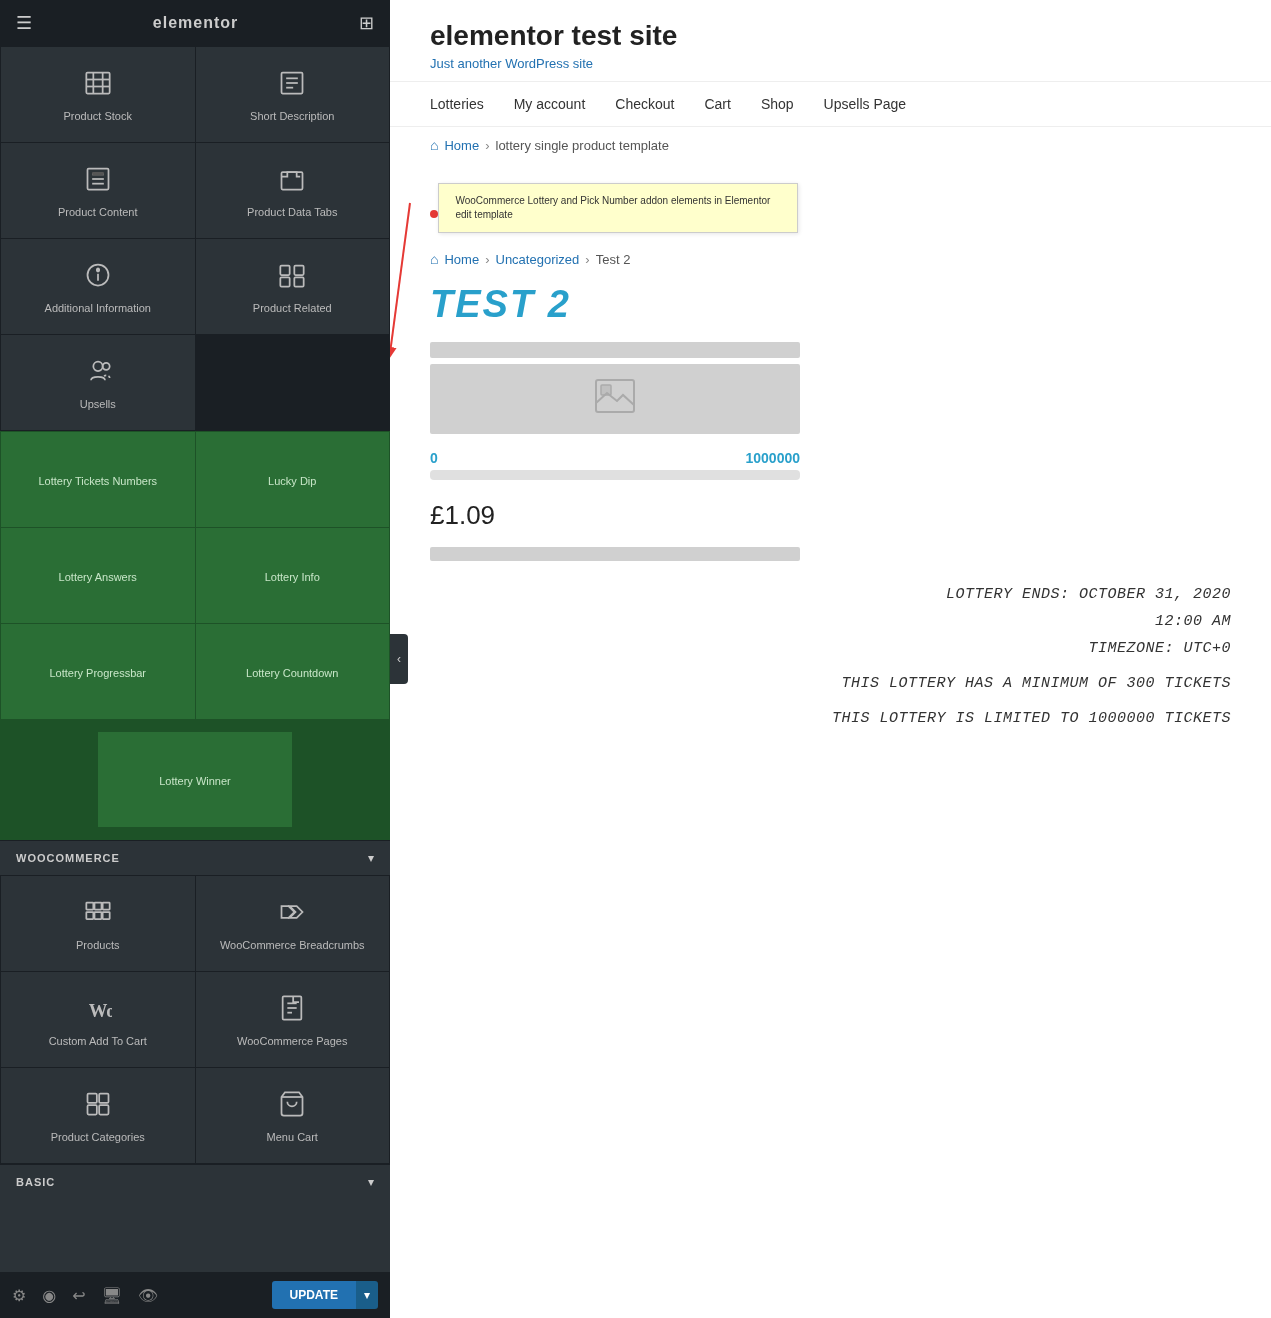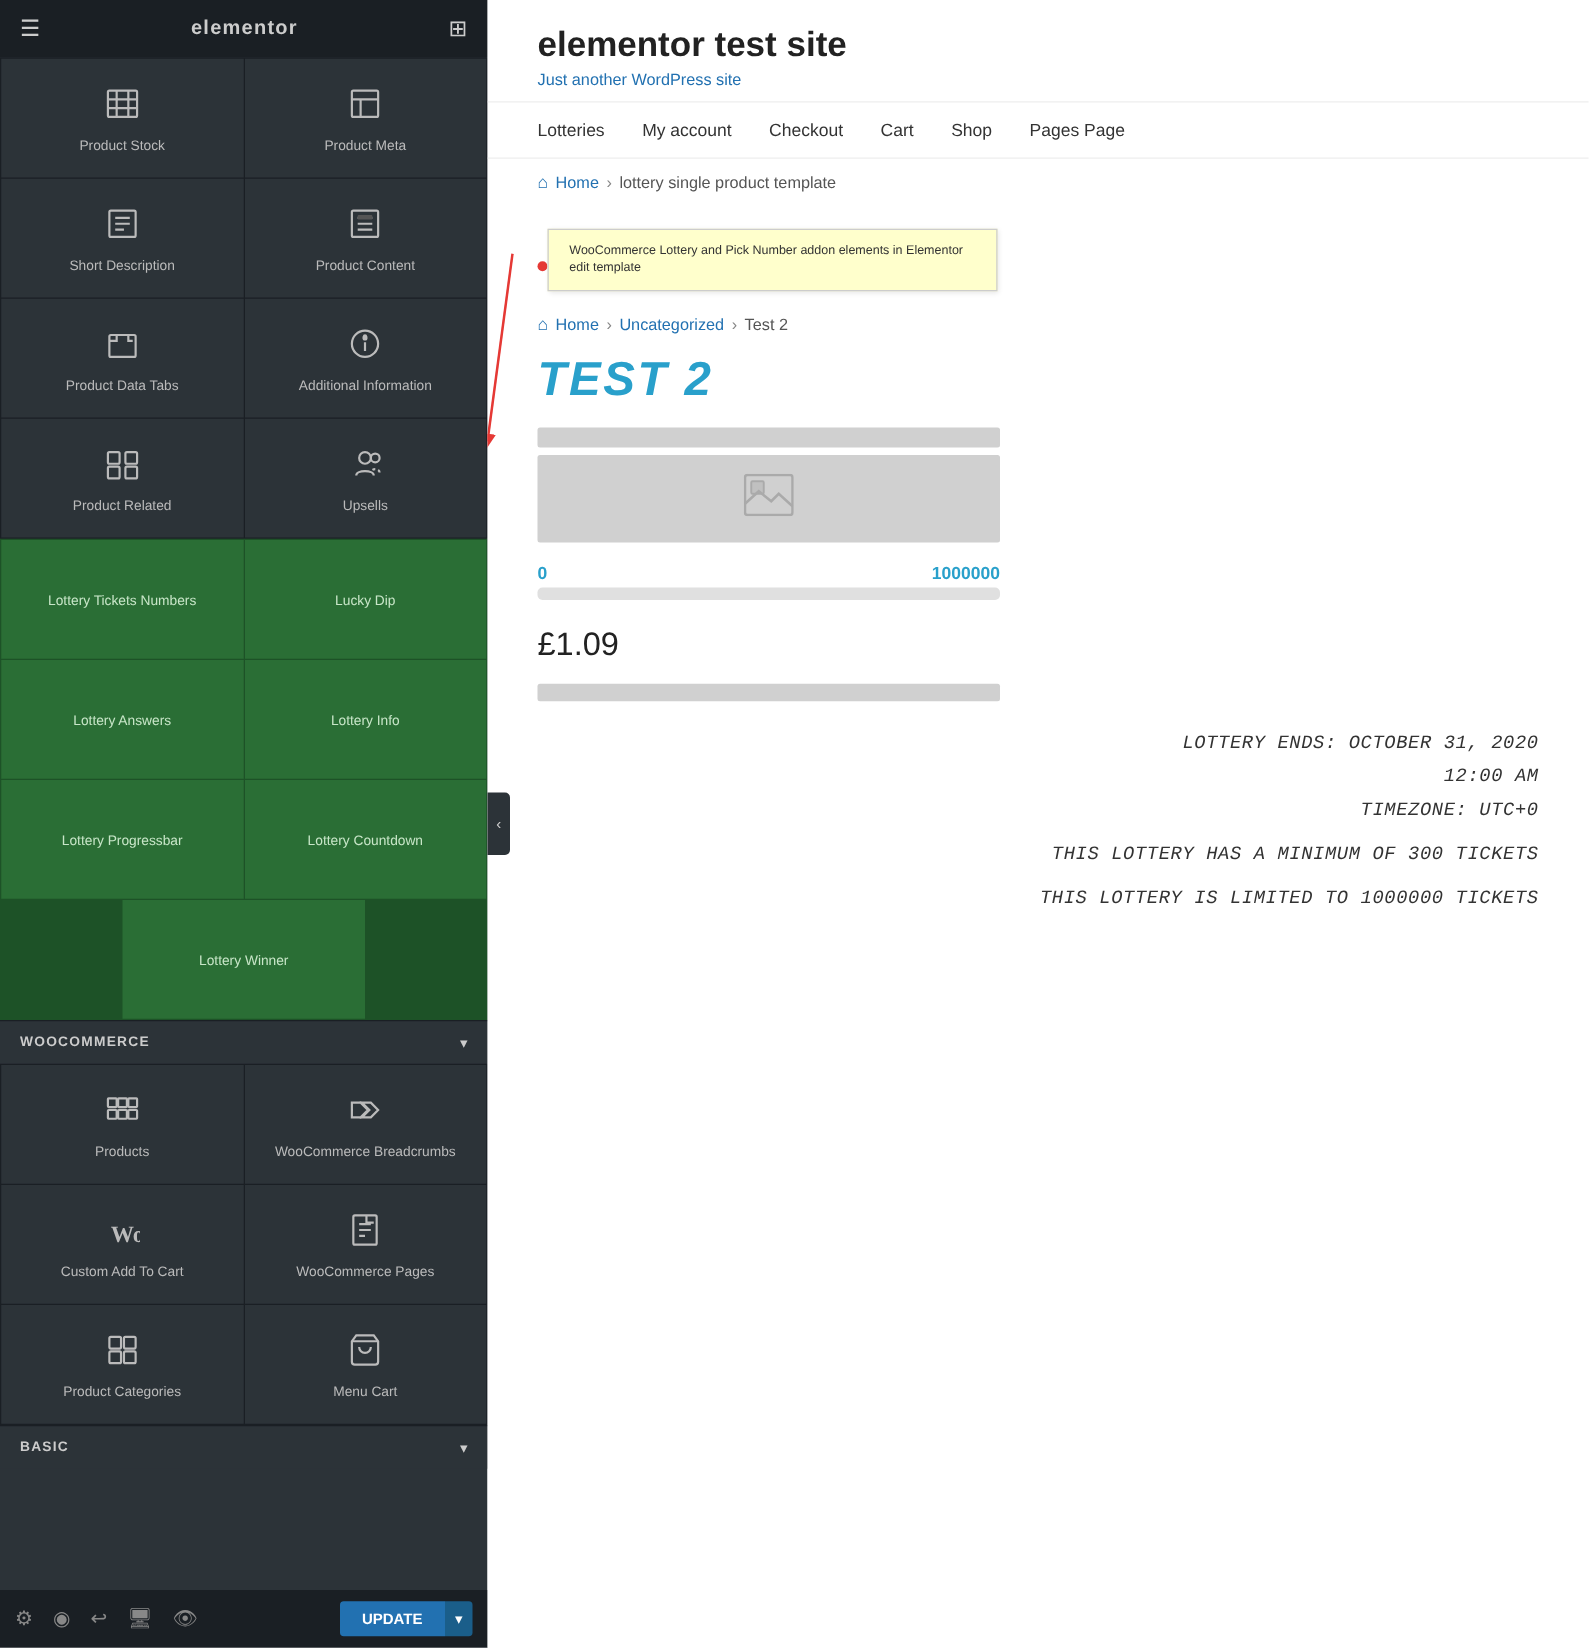--- a/index.html
+++ b/index.html
@@ -387,30 +387,20 @@
         <svg width="28" height="28" viewBox="0 0 24 24" fill="none" stroke="#bbb" stroke-width="1.5">
           <rect x="2" y="3" width="20" height="18" rx="1"></rect>
           <line x1="8" y1="3" x2="8" y2="21"></line>
           <line x1="16" y1="3" x2="16" y2="21"></line>
           <line x1="2" y1="9" x2="22" y2="9"></line>
           <line x1="2" y1="15" x2="22" y2="15"></line>
         </svg>
       </span>
       <span class="widget-label">Product Stock</span>
     </div>
-    <div class="widget-item">
-      <span class="widget-icon">
-        <svg width="28" height="28" viewBox="0 0 24 24" fill="none" stroke="#bbb" stroke-width="1.5">
-          <rect x="3" y="3" width="18" height="18" rx="1"></rect>
-          <line x1="3" y1="9" x2="21" y2="9"></line>
-          <line x1="9" y1="9" x2="9" y2="21"></line>
-        </svg>
-      </span>
-      <span class="widget-label">Product Meta</span>
-    </div>
 
     <div class="widget-item">
       <span class="widget-icon">
         <svg width="28" height="28" viewBox="0 0 24 24" fill="none" stroke="#bbb" stroke-width="1.5">
           <rect x="3" y="3" width="18" height="18" rx="1"></rect>
           <line x1="7" y1="8" x2="17" y2="8"></line>
           <line x1="7" y1="12" x2="17" y2="12"></line>
           <line x1="7" y1="16" x2="13" y2="16"></line>
         </svg>
       </span>
@@ -491,21 +481,21 @@
       <span class="widget-label">Lottery Info</span>
     </div>
 
     <div class="widget-item green">
       <span class="widget-label">Lottery Progressbar</span>
     </div>
     <div class="widget-item green">
       <span class="widget-label">Lottery Countdown</span>
     </div>
 
-    <div class="widget-item green" style="grid-column: 1 / -1; max-width: 50%; margin: 0 auto; width: 100%;">
+    <div class="widget-item green" style="grid-column: 1 / -1; max-width: 50%; margin: 12px auto; width: 100%;">
       <span class="widget-label">Lottery Winner</span>
     </div>
 
   </div>
 
   <div class="section-header">
     <span class="section-header-label">WOOCOMMERCE</span>
     <span class="section-chevron">▾</span>
   </div>
 
@@ -617,21 +607,21 @@
       <div class="site-title">elementor test site</div>
       <div class="site-subtitle">Just another WordPress site</div>
     </div>
 
     <div class="site-nav">
       <a class="nav-link">Lotteries</a>
       <a class="nav-link">My account</a>
       <a class="nav-link">Checkout</a>
       <a class="nav-link">Cart</a>
       <a class="nav-link">Shop</a>
-      <a class="nav-link">Pages Page</a>
+      <a class="nav-link">Upsells Page</a>
     </div>
 
     <div class="breadcrumb">
       <span class="breadcrumb-home-icon">⌂</span>
       <a class="breadcrumb-link">Home</a>
       <span class="breadcrumb-sep">›</span>
       <span class="breadcrumb-current">lottery single product template</span>
     </div>
 
     <div class="tooltip-container" style="position:relative; margin: 20px 40px 0;">

